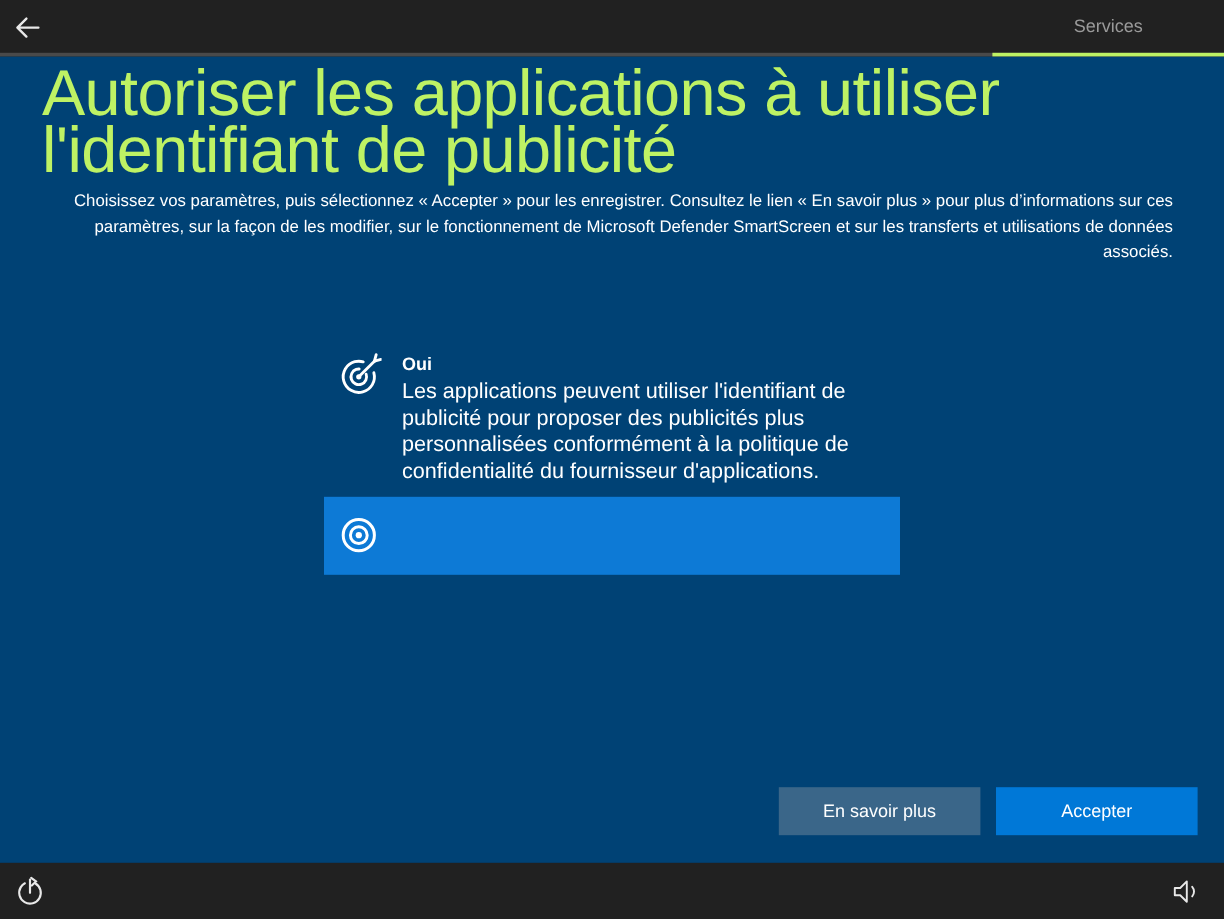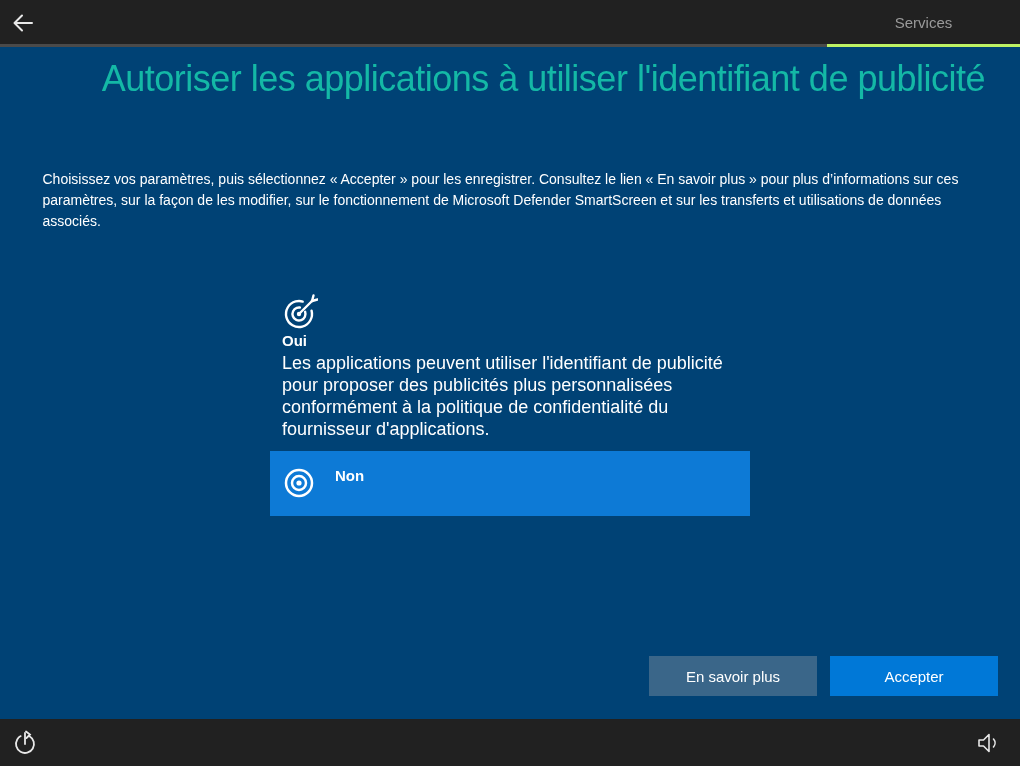--- a/index.html
+++ b/index.html
@@ -27,47 +27,47 @@
     color:#9a9a9a; font-size:15px;
   }
 
   
   .main {
     position:absolute; top:47px; left:0; width:1020px; height:672px;
     color:#ffffff;
   }
   .page-title {
     position:absolute; top:8px; left:50%; transform:translateX(-50%);
-    width:950px; text-align:right;
-    font-size:36px; font-weight:300; letter-spacing:-0.5px; line-height:47px;
-    color:#14b8a6;
+    width:950px; text-align:left;
+    font-size:54px; font-weight:300; letter-spacing:-0.5px; line-height:47px;
+    color:#bef264;
   }
   .page-subtitle {
-    position:absolute; top:122px; left:50%; transform:translateX(-50%);
-    width:935px; text-align:left;
+    position:absolute; top:110px; left:50%; transform:translateX(-50%);
+    width:935px; text-align:right;
     font-size:14px; line-height:21px; color:#ffffff;
   }
 
   .options {
     position:absolute; top:246px; left:270px; width:480px;
   }
   .option {
     display:flex; align-items:flex-start; padding:0 12px;
   }
   .option .opt-icon { flex:0 0 36px; margin-right:17px; margin-top:1px; }
   .option .opt-text { flex:1; }
   .opt-label { font-size:15px; font-weight:bold; line-height:22px; }
   .opt-desc  { font-size:18px; line-height:22px; }
   .option.selected {
     margin-top:11px;
     background:var(--selected, #0d7ad6);
     padding:14px 12px;
     cursor:pointer;
   }
-  .option.unselected { cursor:pointer;flex-direction:column; }
+  .option.unselected { cursor:pointer; }
 
   
   .footer-buttons {
     position:absolute; top:609px; right:22px;
     display:flex; gap:13px;align-items:flex-end;
   }
   .btn {
     width:168px; height:40px;
     display:flex; align-items:center; justify-content:center;
     font-size:15px; color:#ffffff; cursor:pointer; border:none;
@@ -140,21 +140,20 @@
         <span class="opt-icon">
           <svg width="36" height="36" viewBox="0 0 36 36">
             <g fill="none" stroke="#ffffff" stroke-width="2.5">
               <circle cx="17" cy="17" r="13"></circle>
               <circle cx="17" cy="17" r="7"></circle>
             </g>
             <circle cx="17" cy="17" r="2.6" fill="#ffffff"></circle>
           </svg>
         </span>
         <div class="opt-text">
-          <div class="opt-label">Non</div>
         </div>
       </div>
 
     </div>
 
     <div class="footer-buttons">
       <button class="btn btn-secondary">En savoir plus</button>
       <button class="btn btn-primary">Accepter</button>
     </div>
 

